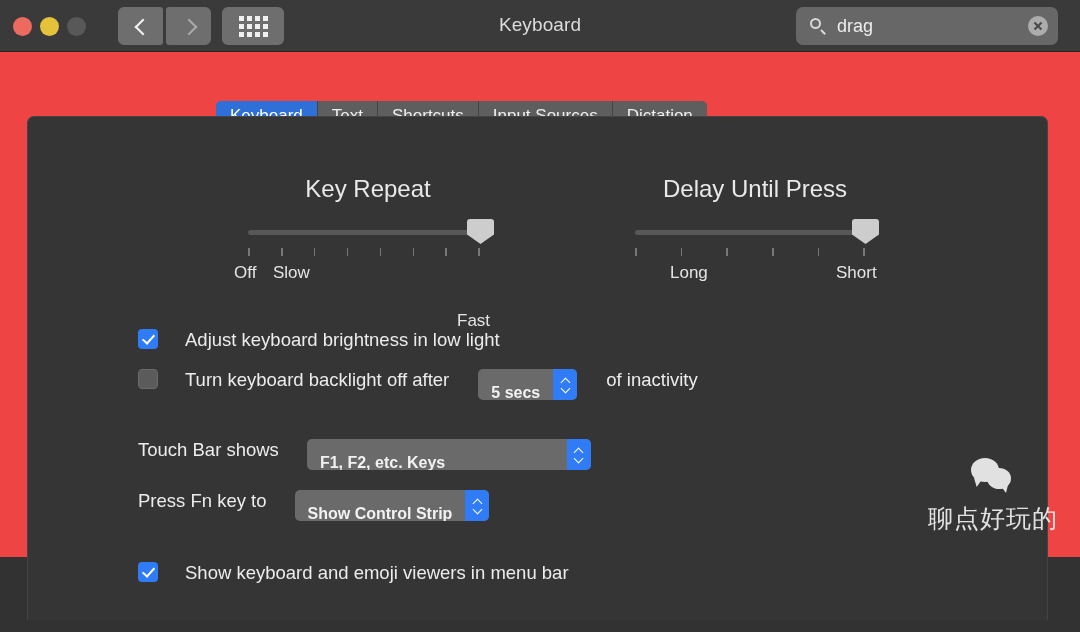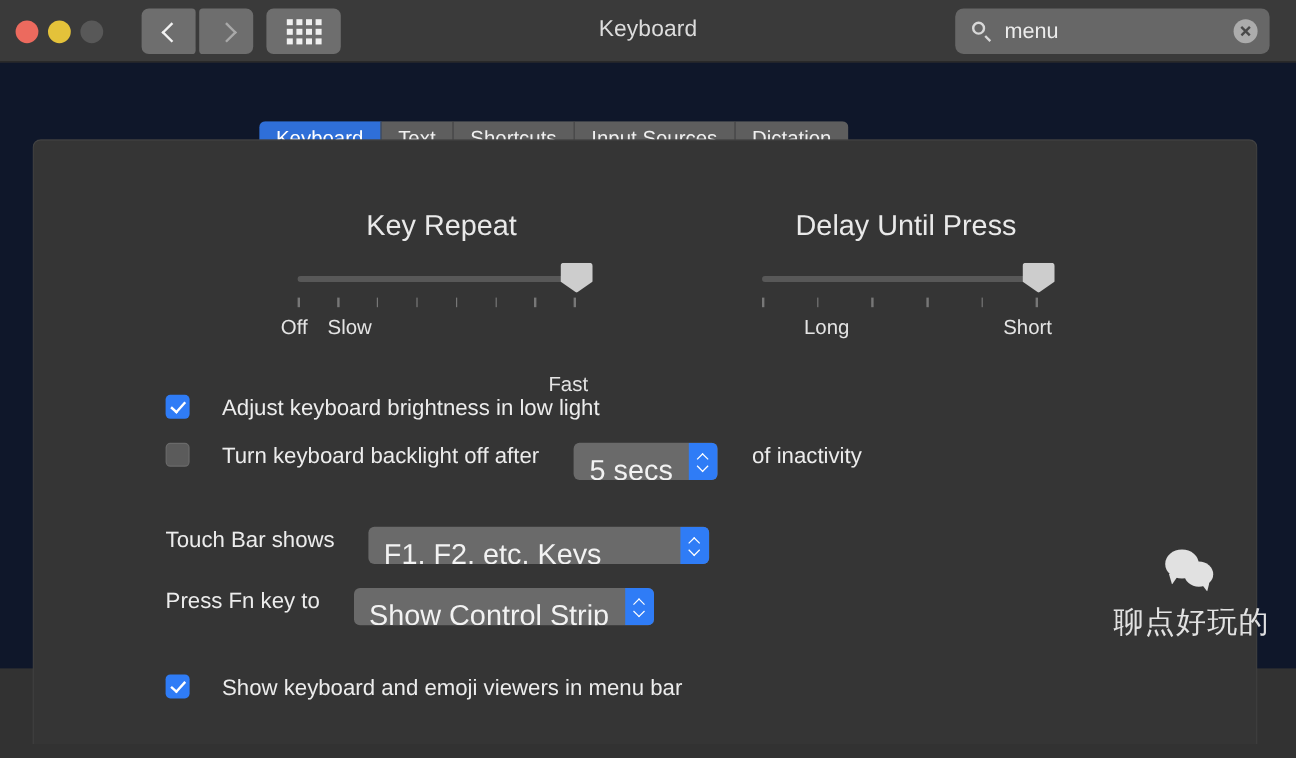--- a/index.html
+++ b/index.html
@@ -12,21 +12,21 @@
     height: 632px;
     overflow: hidden;
     font-family: "Liberation Sans", sans-serif;
     color: #e8e8e8;
     -webkit-font-smoothing: antialiased;
   }
   #app {
     position: relative;
     width: 1080px;
     height: 557px;
-    background: #0f172a;
+    background: #ef4444;
   }
 
   
   .titlebar {
     position: absolute;
     left: 0; top: 0;
     width: 1080px;
     height: 52px;
     background: #3a3a3a;
     border-bottom: 1px solid #262626;
@@ -289,23 +289,24 @@
     display: inline-flex;
     align-items: center;
     background: #6a6a6a;
     border-radius: 5px;
     height: 31px;
     position: relative;
     overflow: hidden;
   }
   .popup .val {
     padding: 16px 13px 0 13px;
-    font-size: 24px;
+    font-size: 16px;
     color: #f2f2f2;
     line-height: 31px;
+    font-weight: bold;
   }
   .popup .arrows {
     width: 24px;
     height: 31px;
     background: #2f7cf6;
     display: flex;
     flex-direction: column;
     align-items: center;
     justify-content: center;
     gap: 3px;
@@ -415,21 +416,21 @@
           <i></i>
           <i></i>
           <i></i>
       </span>
     </div>
 
     <div class="wintitle">Keyboard</div>
 
     <div class="searchfield">
       <span class="search-icon"></span>
-      <span class="search-text">menu</span>
+      <span class="search-text">drag</span>
       <span class="clear-btn"></span>
     </div>
   </div>
 
   <div class="tabbar">
     <div class="tab active">Keyboard</div>
     <div class="tab">Text</div>
     <div class="tab">Shortcuts</div>
     <div class="tab">Input Sources</div>
     <div class="tab">Dictation</div>

